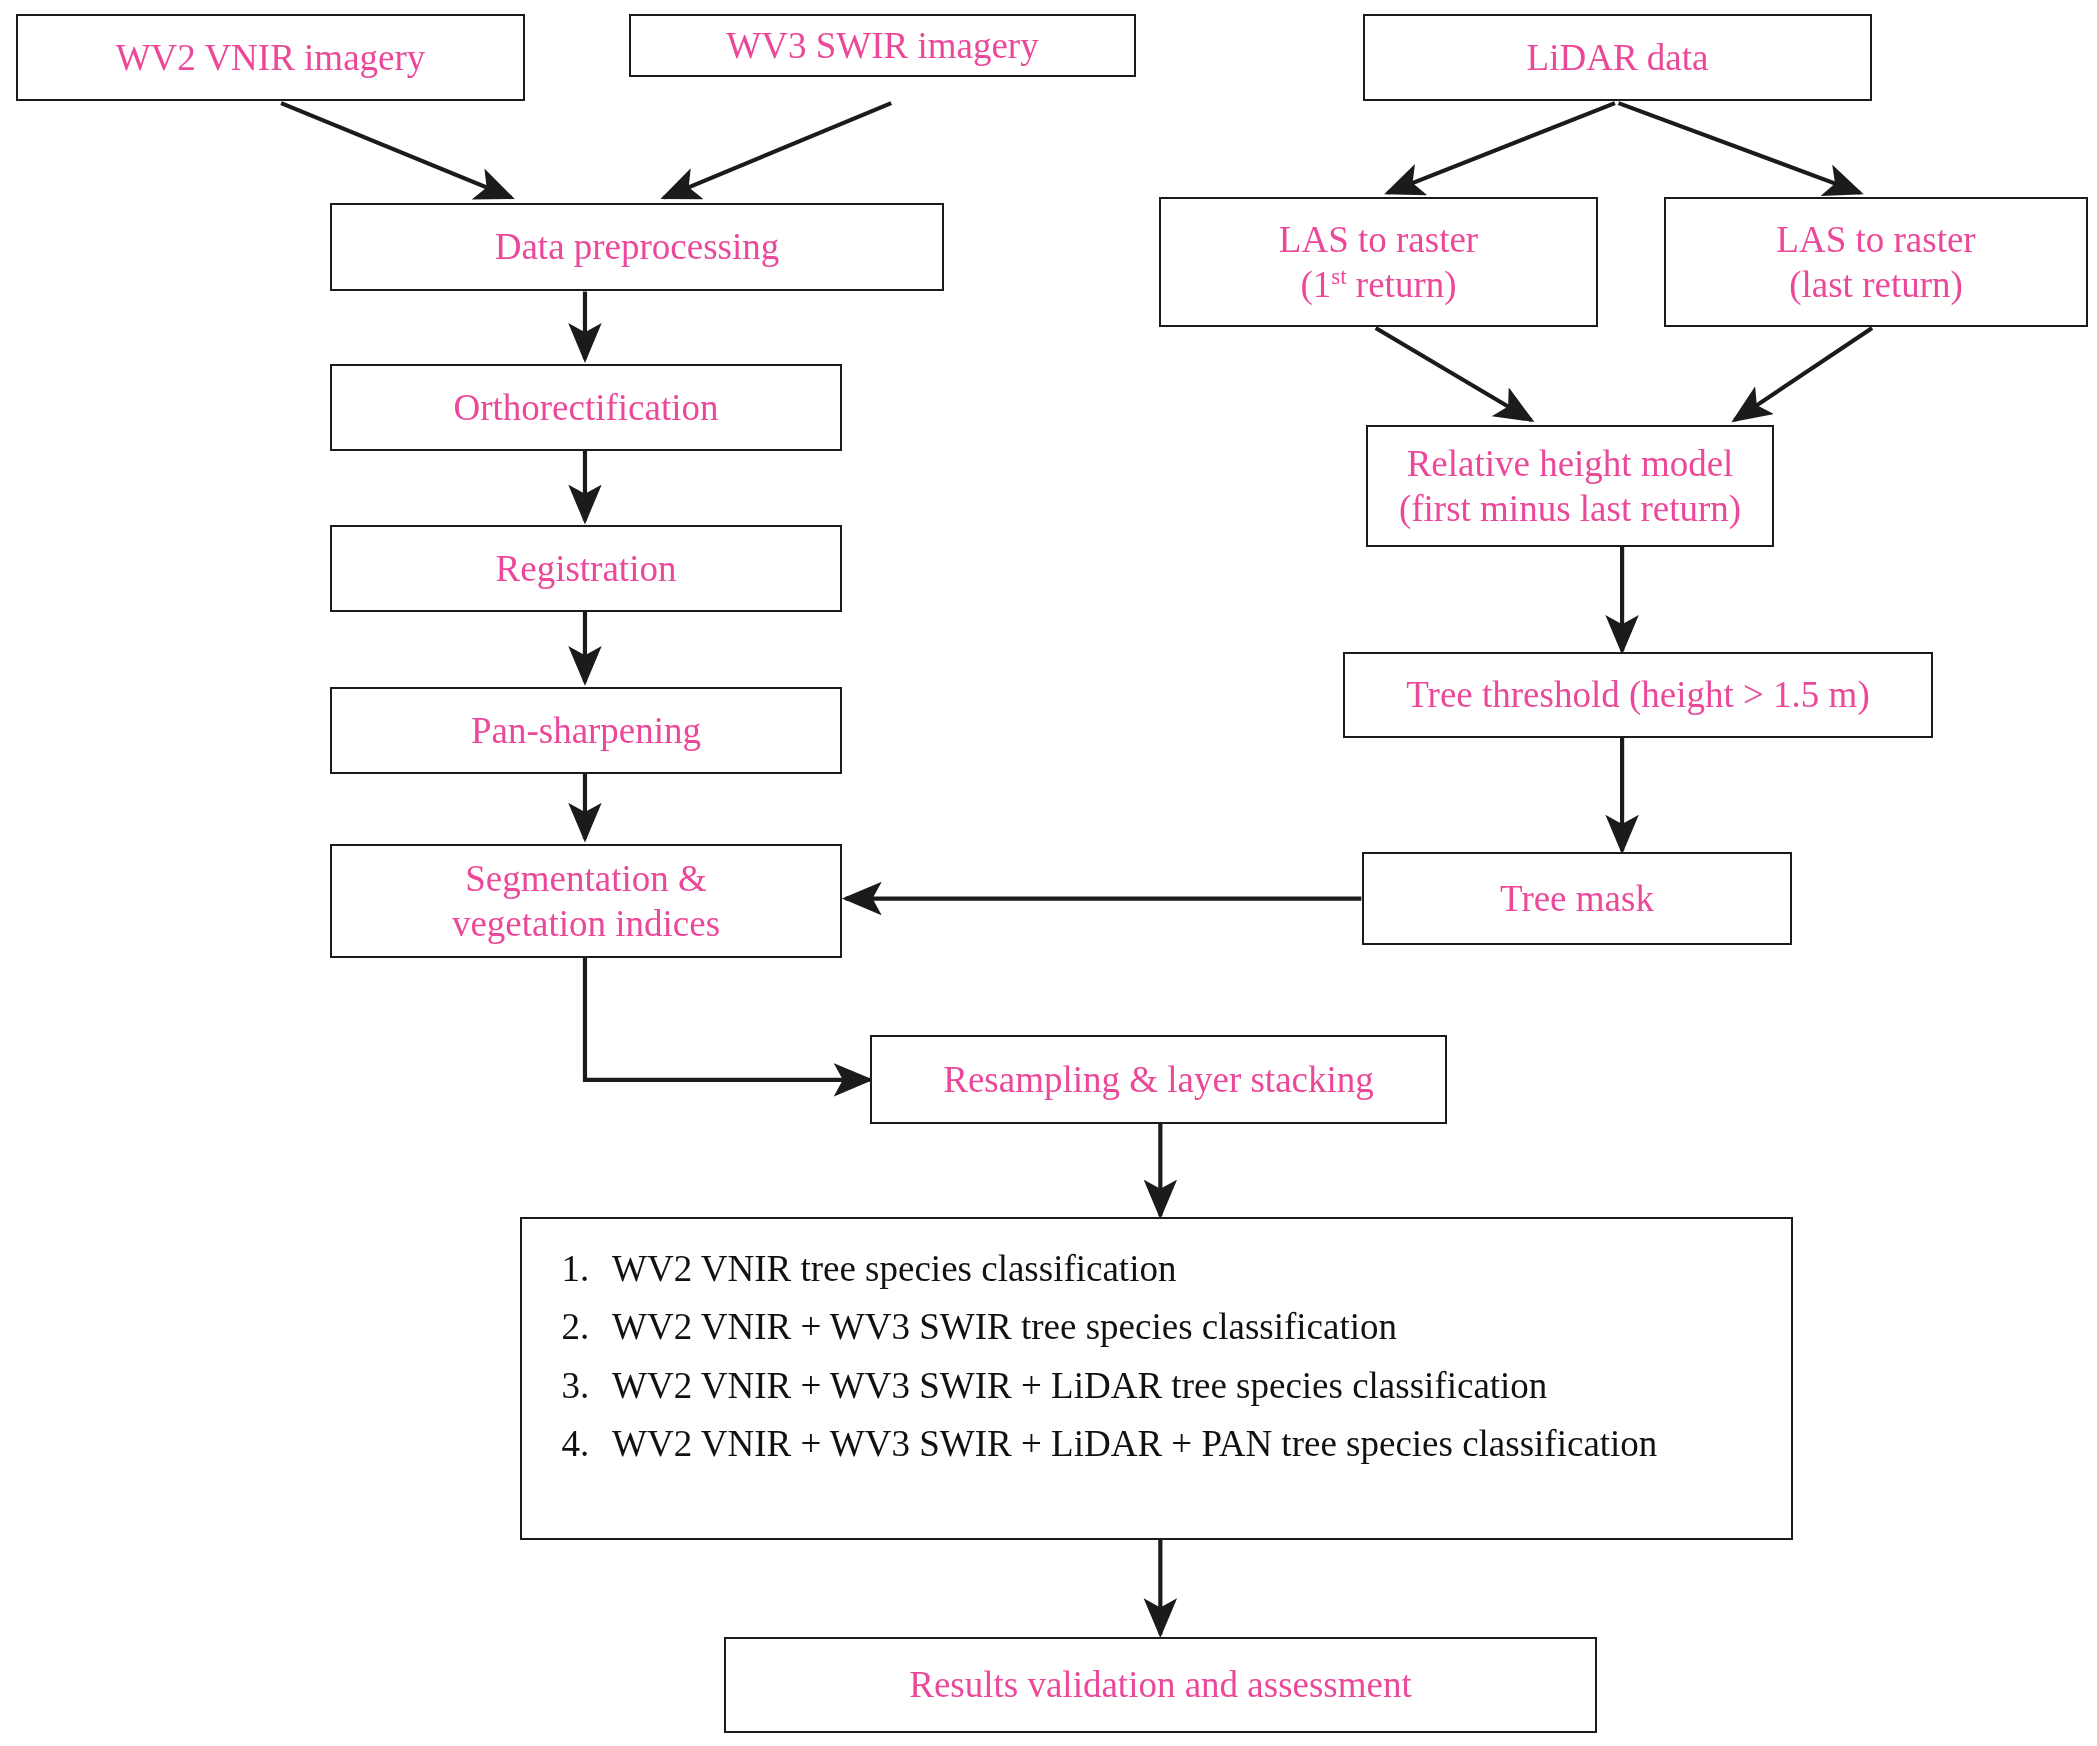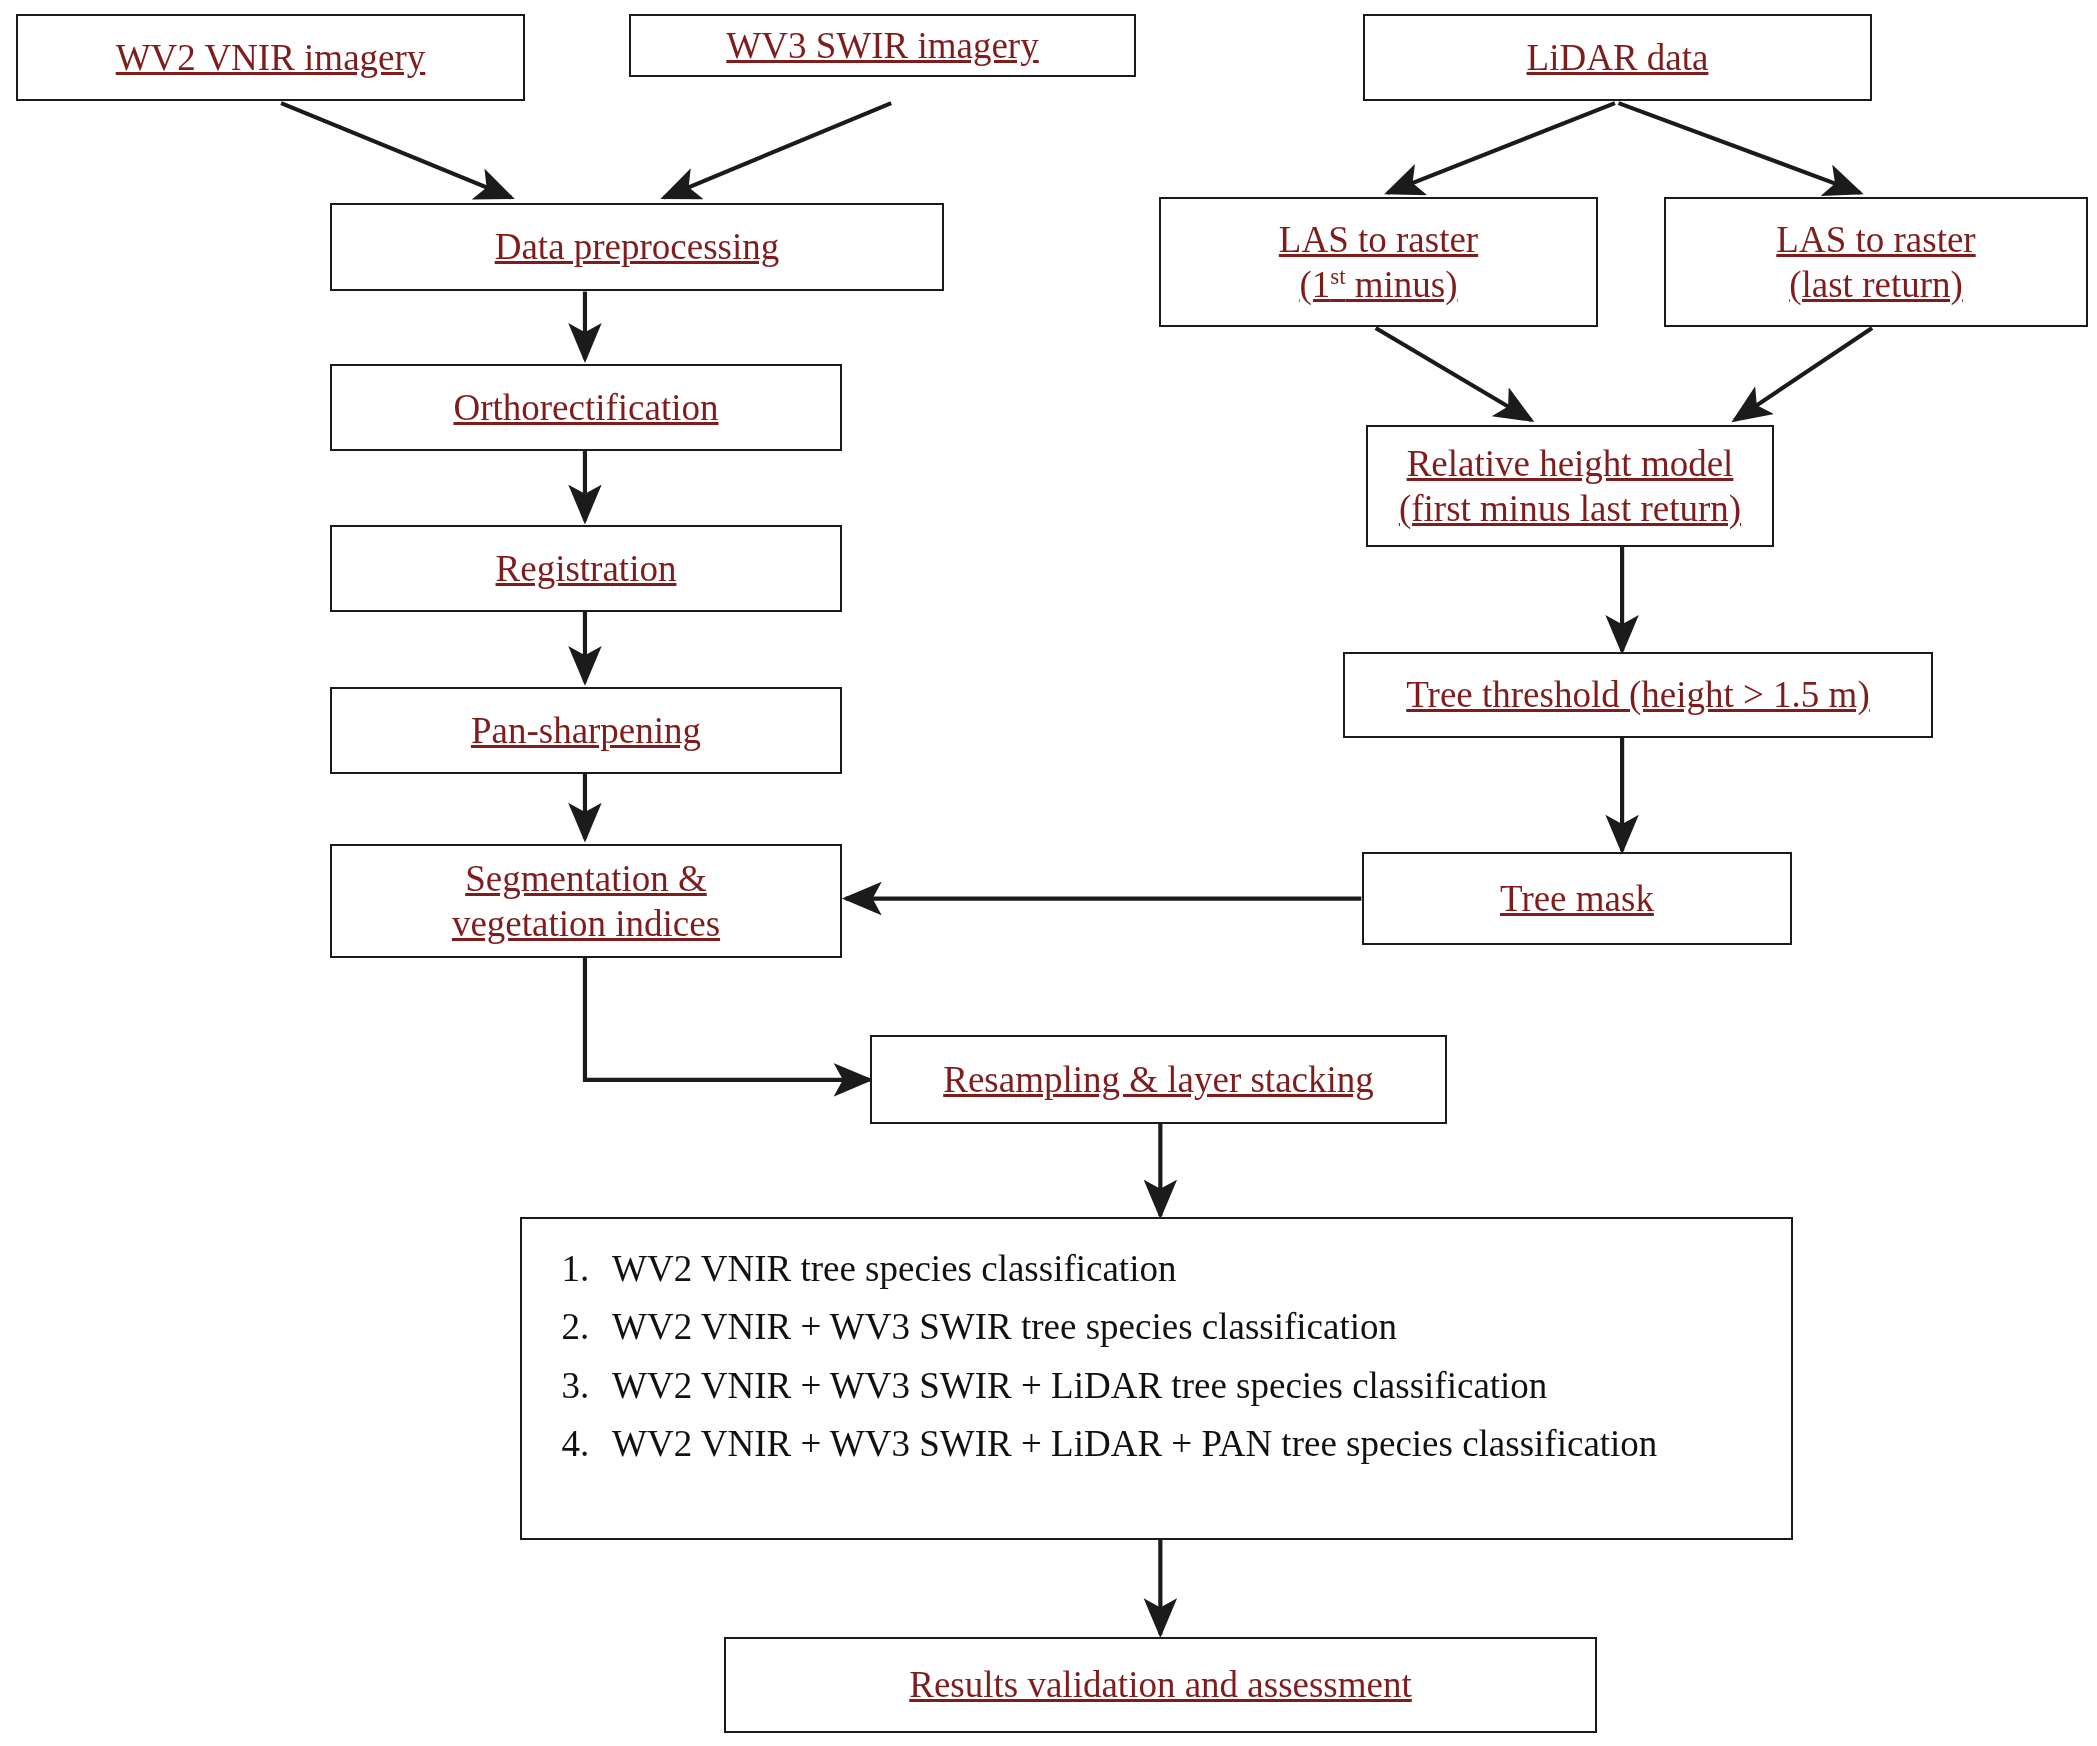--- a/index.html
+++ b/index.html
@@ -16,23 +16,22 @@
     position:absolute;
     box-sizing:border-box;
     border:2.4px solid #1b1b1b;
     background:#ffffff;
     display:flex;
     align-items:center;
     justify-content:center;
     text-align:center;
     line-height:1.22;
     font-size:37px;
-    color:#7f1d1d;
+    color:#ec4899;
     padding:2.4px 6px;
-    text-decoration:underline;
   }
   .node .lbl{display:block;width:100%;}
   .node .l2{display:block;}
   sup{font-size:0.62em;vertical-align:super;line-height:0;}
 
   
   #classify-box{
     position:absolute;
     box-sizing:border-box;
     border:2.4px solid #1b1b1b;
@@ -122,21 +121,21 @@
     <span class="lbl">LiDAR data</span>
   </div>
 
   <div class="node" style="left:330px;top:203px;width:614px;height:88px;align-items:center;">
     <span class="lbl">Data preprocessing</span>
   </div>
 
   <div class="node" style="left:1159px;top:197px;width:439px;height:130px;">
     <span class="lbl">
       <span class="l2">LAS to raster</span>
-      <span class="l2"><span>(1</span><sup>st</sup><span> minus)</span></span>
+      <span class="l2"><span>(1</span><sup>st</sup><span> return)</span></span>
     </span>
   </div>
 
   <div class="node" style="left:1664px;top:197px;width:424px;height:130px;">
     <span class="lbl">
       <span class="l2">LAS to raster</span>
       <span class="l2">(last return)</span>
     </span>
   </div>
 

